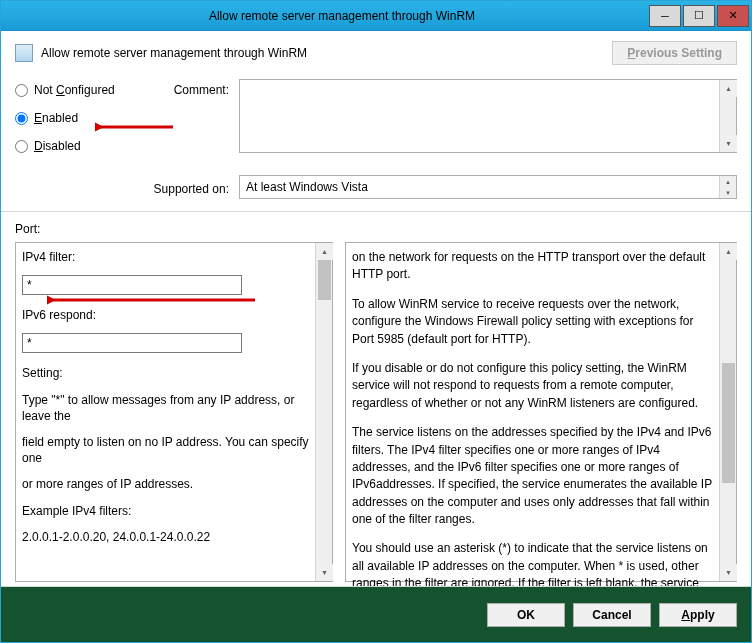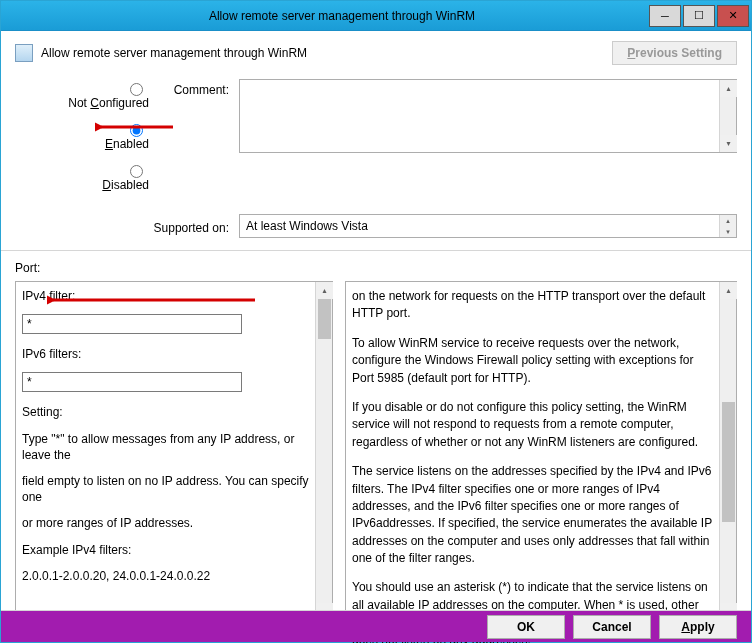--- a/index.html
+++ b/index.html
@@ -13,21 +13,21 @@
 .win-btn.close { background: #c8504f; color: #000; }
 .content { padding: 10px 14px 0 14px; }
 .header-row { display: flex; align-items: center; margin-bottom: 14px; }
 .header-icon { width: 18px; height: 18px; border: 1px solid #7a9fc0; background: linear-gradient(#dfeffa,#b5d6ef); margin-right: 8px; }
 .header-title { flex: 1; font-size: 12px; }
 .nav-btns { display: flex; gap: 8px; }
 .btn { height: 24px; padding: 0 14px; border: 1px solid #adadad; background: #f0f0f0; font-size: 12px; cursor: pointer; font-weight: bold; }
 .btn[disabled] { color: #999; border-color: #ccc; cursor: default; }
 .row1 { display: flex; align-items: flex-start; margin-bottom: 8px; }
 .radio-col { width: 134px; padding-top: 4px; }
-.radio-item { display: flex; align-items: flex-end; margin-bottom: 14px; cursor: pointer; flex-direction: column; }
+.radio-item { display: flex; align-items: center; margin-bottom: 14px; cursor: pointer; }
 .radio-item input { margin-right: 6px; }
 .u { text-decoration: underline; }
 .label-col { width: 90px; text-align: right; padding-right: 10px; padding-top: 4px; }
 .comment-box { flex: 1; border: 1px solid #adadad; height: 74px; position: relative; }
 .scroll-stub { position: absolute; right: 0; top: 0; bottom: 0; width: 17px; background: #efefef; border-left: 1px solid #d5d5d5; }
 .scroll-stub .up, .scroll-stub .down { position: absolute; left: 0; width: 17px; height: 17px; display: flex; align-items: center; justify-content: center; font-size: 8px; color: #606060; background: #f0f0f0; }
 .scroll-stub .up { top: 0; } .scroll-stub .down { bottom: 0; }
 .row2 { display: flex; align-items: center; margin-bottom: 12px; }
 .supported-box { flex: 1; border: 1px solid #adadad; height: 24px; display: flex; align-items: center; padding: 0 6px; position: relative; }
 .mini-scroll { position: absolute; right: 0; top: 0; bottom: 0; width: 17px; display: flex; flex-direction: column; }
@@ -39,21 +39,21 @@
 .panels { display: flex; gap: 12px; height: 340px; }
 .panel { border: 1px solid #adadad; position: relative; }
 .panel.left { width: 318px; }
 .panel.right { flex: 1; }
 .panel-inner { position: absolute; left: 6px; top: 6px; right: 23px; bottom: 6px; }
 .options-body p { margin: 0 0 10px 0; line-height: 1.35; }
 .txt-input { width: 220px; height: 20px; border: 1px solid #7a7a7a; padding: 0 4px; font-size: 12px; margin-bottom: 12px; }
 .help-body p { margin: 0 0 12px 0; line-height: 1.45; }
 .panel .scroll-stub { background: #efefef; }
 .panel .scroll-thumb { position: absolute; left: 2px; width: 13px; background: #c2c2c2; border-radius: 0; }
-.footer { position: absolute; left: 0; right: 0; bottom: 0; height: 32px; background: #a21caf; border-top: 1px solid #d6d6d6; display: flex; align-items: center; justify-content: flex-end; padding-right: 14px; gap: 8px; }
+.footer { position: absolute; left: 0; right: 0; bottom: 0; height: 56px; background: #14532d; border-top: 1px solid #d6d6d6; display: flex; align-items: center; justify-content: flex-end; padding-right: 14px; gap: 8px; }
 .arrow { position: absolute; pointer-events: none; }
 .arrow svg { display: block; }
 </style>
 </head>
 <body>
 
 <div class="window">
 
   <div class="titlebar">
     <div class="title-spacer"></div>
@@ -114,21 +114,21 @@
 
     <div class="panels-header">
       <div class="lbl">Port:</div>
     </div>
 
     <div class="panels">
       <div class="panel left">
         <div class="panel-inner options-body">
           <p>IPv4 filter:</p>
           <input class="txt-input" value="*" style="">
-          <p>IPv6 filters:</p>
+          <p>IPv6 respond:</p>
           <input class="txt-input" value="*" style="">
           <p>Setting:</p>
           <p>Type "*" to allow messages from any IP address, or leave the</p>
           <p>field empty to listen on no IP address. You can specify one</p>
           <p>or more ranges of IP addresses.</p>
           <p>Example IPv4 filters:</p>
           <p>2.0.0.1-2.0.0.20, 24.0.0.1-24.0.0.22</p>
         </div>
         <div class="scroll-stub">
           <div class="up">▴</div>

